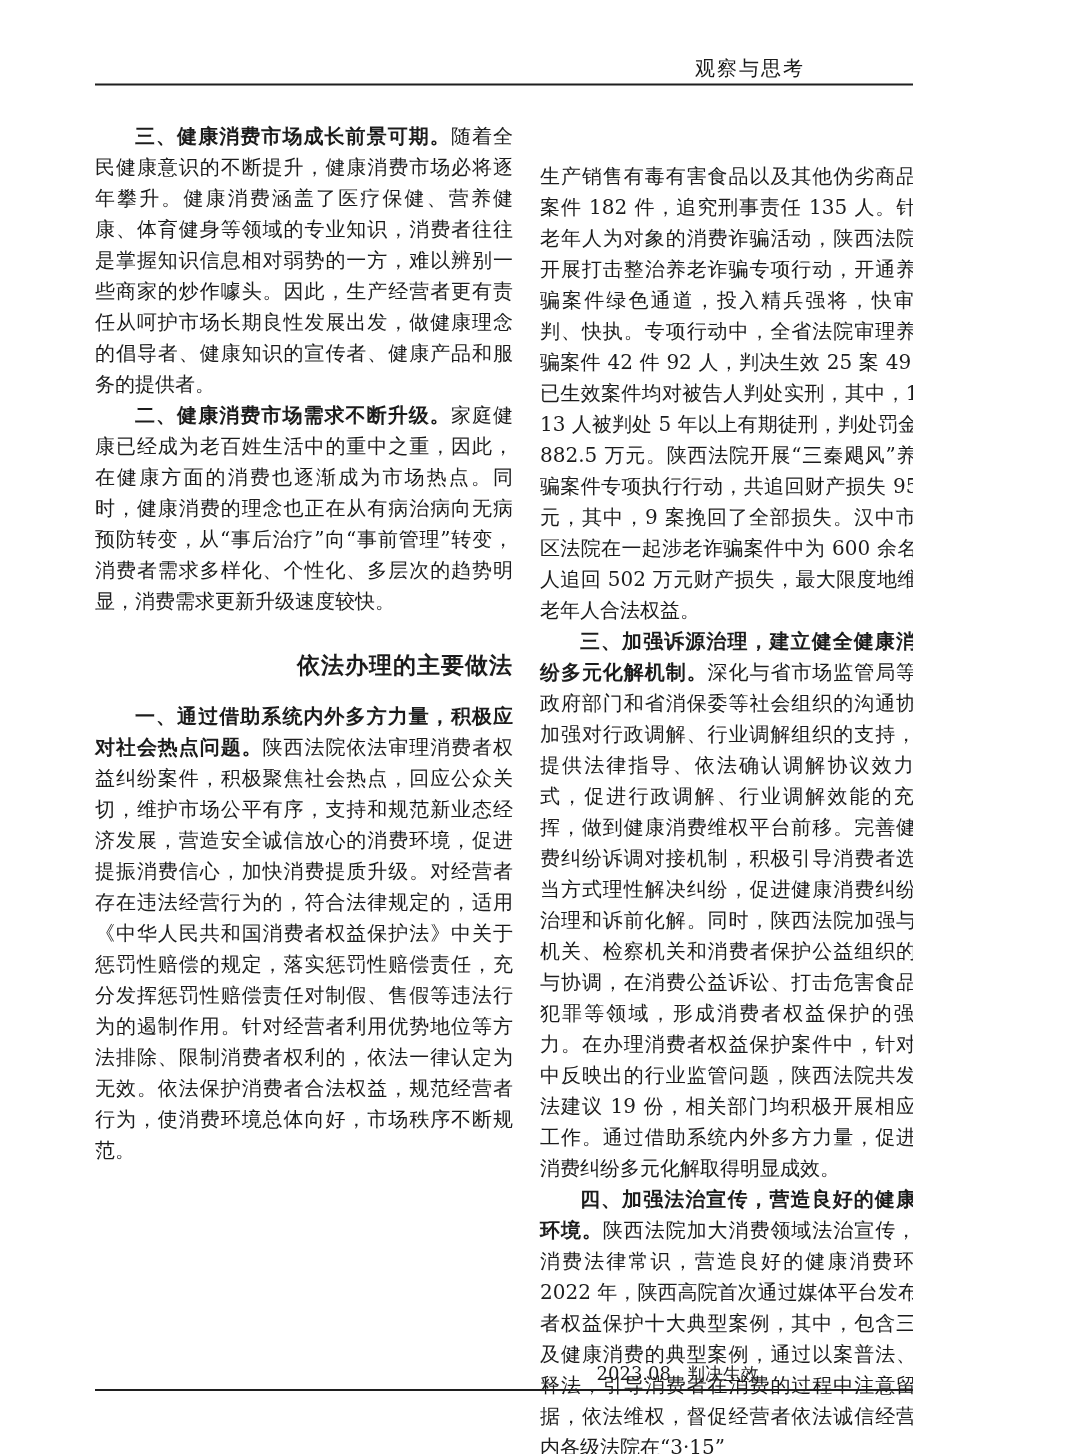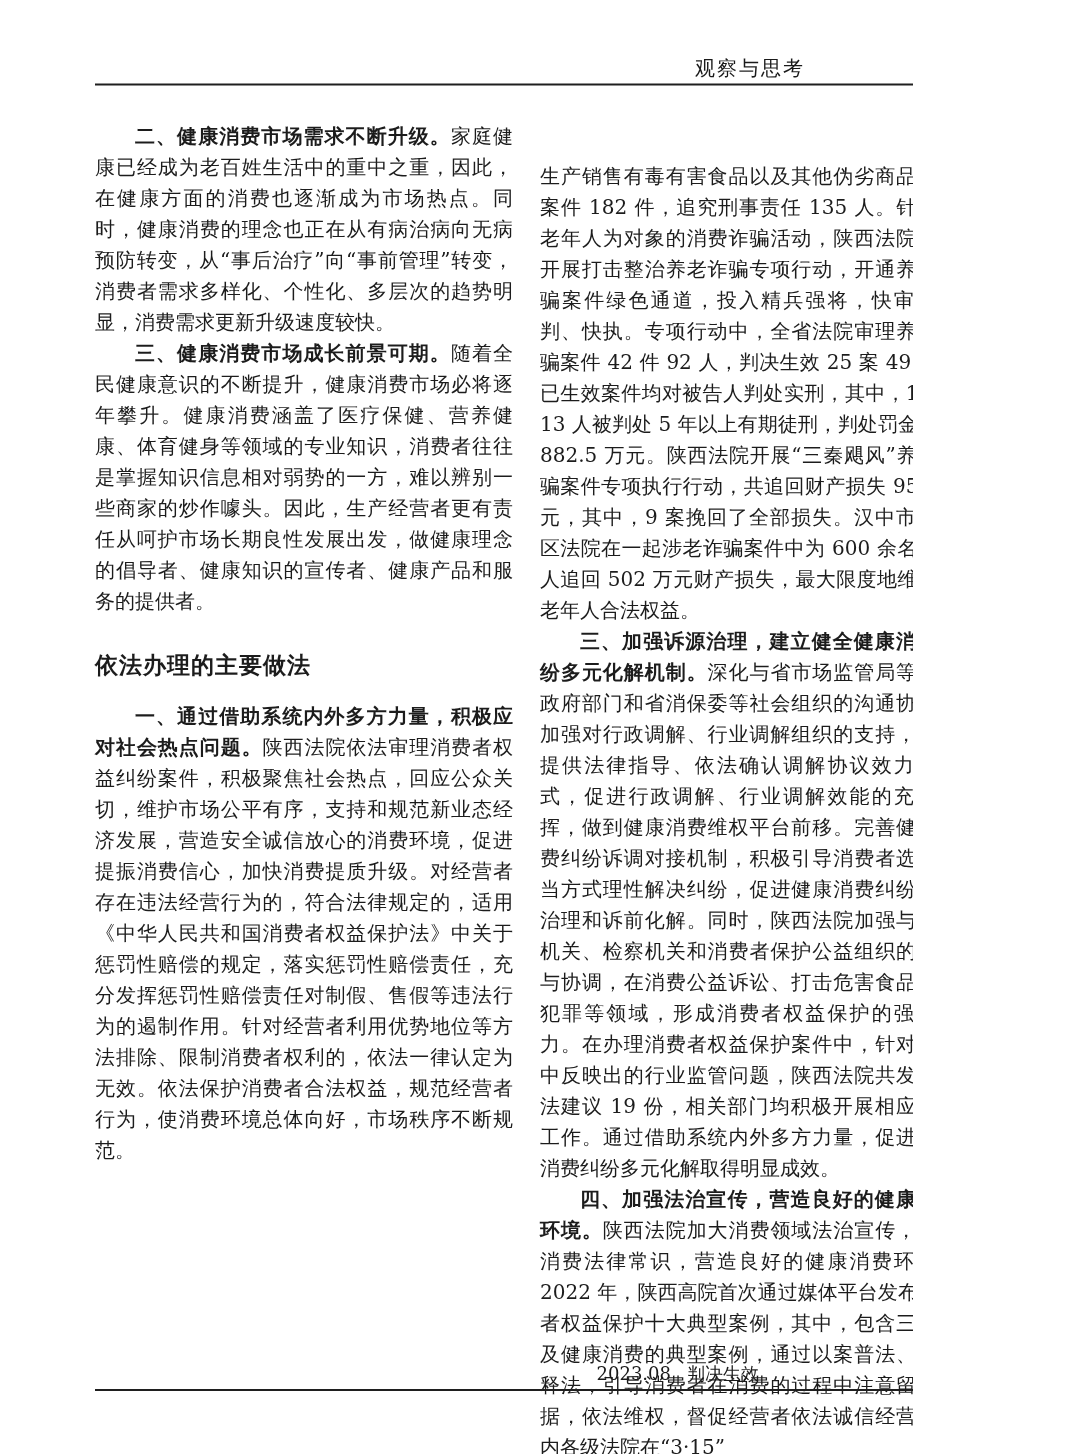--- a/index.html
+++ b/index.html
@@ -40,21 +40,21 @@
 
   .para { margin: 0; }
   .para.indent { text-indent: 2em; }
   .lead {
     font-family: "DejaVu Sans", "Liberation Sans", sans-serif;
     font-weight: 700;
   }
   .section-heading {
     font-size: 23px;
     font-weight: 700;
-    text-align: left;
+    text-align: right;
     text-indent: 0;
     letter-spacing: 1px;
     margin: 32px 0 21px 0;
     font-family: "DejaVu Serif", "Liberation Serif", serif;
   }
 
   
   .footer-rule {
     position: absolute;
     left: 95px;
@@ -104,22 +104,22 @@
 
     <circle cx="1008" cy="79" r="15" fill="#58595b"></circle>
 
     <g>
       <rect x="1007" y="76.8" width="10" height="4.4" fill="#ffffff"></rect>
       <polygon points="999.5,79 1009,71.5 1009,86.5" fill="#ffffff"></polygon>
     </g>
   </svg>
 
   <div class="col col-left">
+      <p class="para indent"><span class="lead">三、健康消费市场成长前景可期。</span>随着全民健康意识的不断提升，健康消费市场必将逐年攀升。健康消费涵盖了医疗保健、营养健康、体育健身等领域的专业知识，消费者往往是掌握知识信息相对弱势的一方，难以辨别一些商家的炒作噱头。因此，生产经营者更有责任从呵护市场长期良性发展出发，做健康理念的倡导者、健康知识的宣传者、健康产品和服务的提供者。</p>
       <p class="para indent"><span class="lead">二、健康消费市场需求不断升级。</span>家庭健康已经成为老百姓生活中的重中之重，因此，在健康方面的消费也逐渐成为市场热点。同时，健康消费的理念也正在从有病治病向无病预防转变，从“事后治疗”向“事前管理”转变，消费者需求多样化、个性化、多层次的趋势明显，消费需求更新升级速度较快。</p>
-      <p class="para indent"><span class="lead">三、健康消费市场成长前景可期。</span>随着全民健康意识的不断提升，健康消费市场必将逐年攀升。健康消费涵盖了医疗保健、营养健康、体育健身等领域的专业知识，消费者往往是掌握知识信息相对弱势的一方，难以辨别一些商家的炒作噱头。因此，生产经营者更有责任从呵护市场长期良性发展出发，做健康理念的倡导者、健康知识的宣传者、健康产品和服务的提供者。</p>
       <h2 class="section-heading">依法办理的主要做法</h2>
       <p class="para indent"><span class="lead">一、通过借助系统内外多方力量，积极应对社会热点问题。</span>陕西法院依法审理消费者权益纠纷案件，积极聚焦社会热点，回应公众关切，维护市场公平有序，支持和规范新业态经济发展，营造安全诚信放心的消费环境，促进提振消费信心，加快消费提质升级。对经营者存在违法经营行为的，符合法律规定的，适用《中华人民共和国消费者权益保护法》中关于惩罚性赔偿的规定，落实惩罚性赔偿责任，充分发挥惩罚性赔偿责任对制假、售假等违法行为的遏制作用。针对经营者利用优势地位等方法排除、限制消费者权利的，依法一律认定为无效。依法保护消费者合法权益，规范经营者行为，使消费环境总体向好，市场秩序不断规范。</p>
     </div>
 
   <div class="col col-right">
       <p class="para">生产销售有毒有害食品以及其他伪劣商品犯罪案件 182 件，追究刑事责任 135 人。针对以老年人为对象的消费诈骗活动，陕西法院积极开展打击整治养老诈骗专项行动，开通养老诈骗案件绿色通道，投入精兵强将，快审、快判、快执。专项行动中，全省法院审理养老诈骗案件 42 件 92 人，判决生效 25 案 49 人，已生效案件均对被告人判处实刑，其中，11 案 13 人被判处 5 年以上有期徒刑，判处罚金共计 882.5 万元。陕西法院开展“三秦飓风”养老诈骗案件专项执行行动，共追回财产损失 951 万元，其中，9 案挽回了全部损失。汉中市南郑区法院在一起涉老诈骗案件中为 600 余名老年人追回 502 万元财产损失，最大限度地维护了老年人合法权益。</p>
       <p class="para indent"><span class="lead">三、加强诉源治理，建立健全健康消费纠纷多元化解机制。</span>深化与省市场监管局等相关政府部门和省消保委等社会组织的沟通协作，加强对行政调解、行业调解组织的支持，通过提供法律指导、依法确认调解协议效力等方式，促进行政调解、行业调解效能的充分发挥，做到健康消费维权平台前移。完善健康消费纠纷诉调对接机制，积极引导消费者选择适当方式理性解决纠纷，促进健康消费纠纷诉源治理和诉前化解。同时，陕西法院加强与公安机关、检察机关和消费者保护公益组织的沟通与协调，在消费公益诉讼、打击危害食品安全犯罪等领域，形成消费者权益保护的强大合力。在办理消费者权益保护案件中，针对案件中反映出的行业监管问题，陕西法院共发出司法建议 19 份，相关部门均积极开展相应整改工作。通过借助系统内外多方力量，促进健康消费纠纷多元化解取得明显成效。</p>
       <p class="para indent"><span class="lead">四、加强法治宣传，营造良好的健康消费环境。</span>陕西法院加大消费领域法治宣传，普及消费法律常识，营造良好的健康消费环境。2022 年，陕西高院首次通过媒体平台发布消费者权益保护十大典型案例，其中，包含三起涉及健康消费的典型案例，通过以案普法、以案释法，引导消费者在消费的过程中注意留存证据，依法维权，督促经营者依法诚信经营。省内各级法院在“3·15”</p>
     </div>
 

